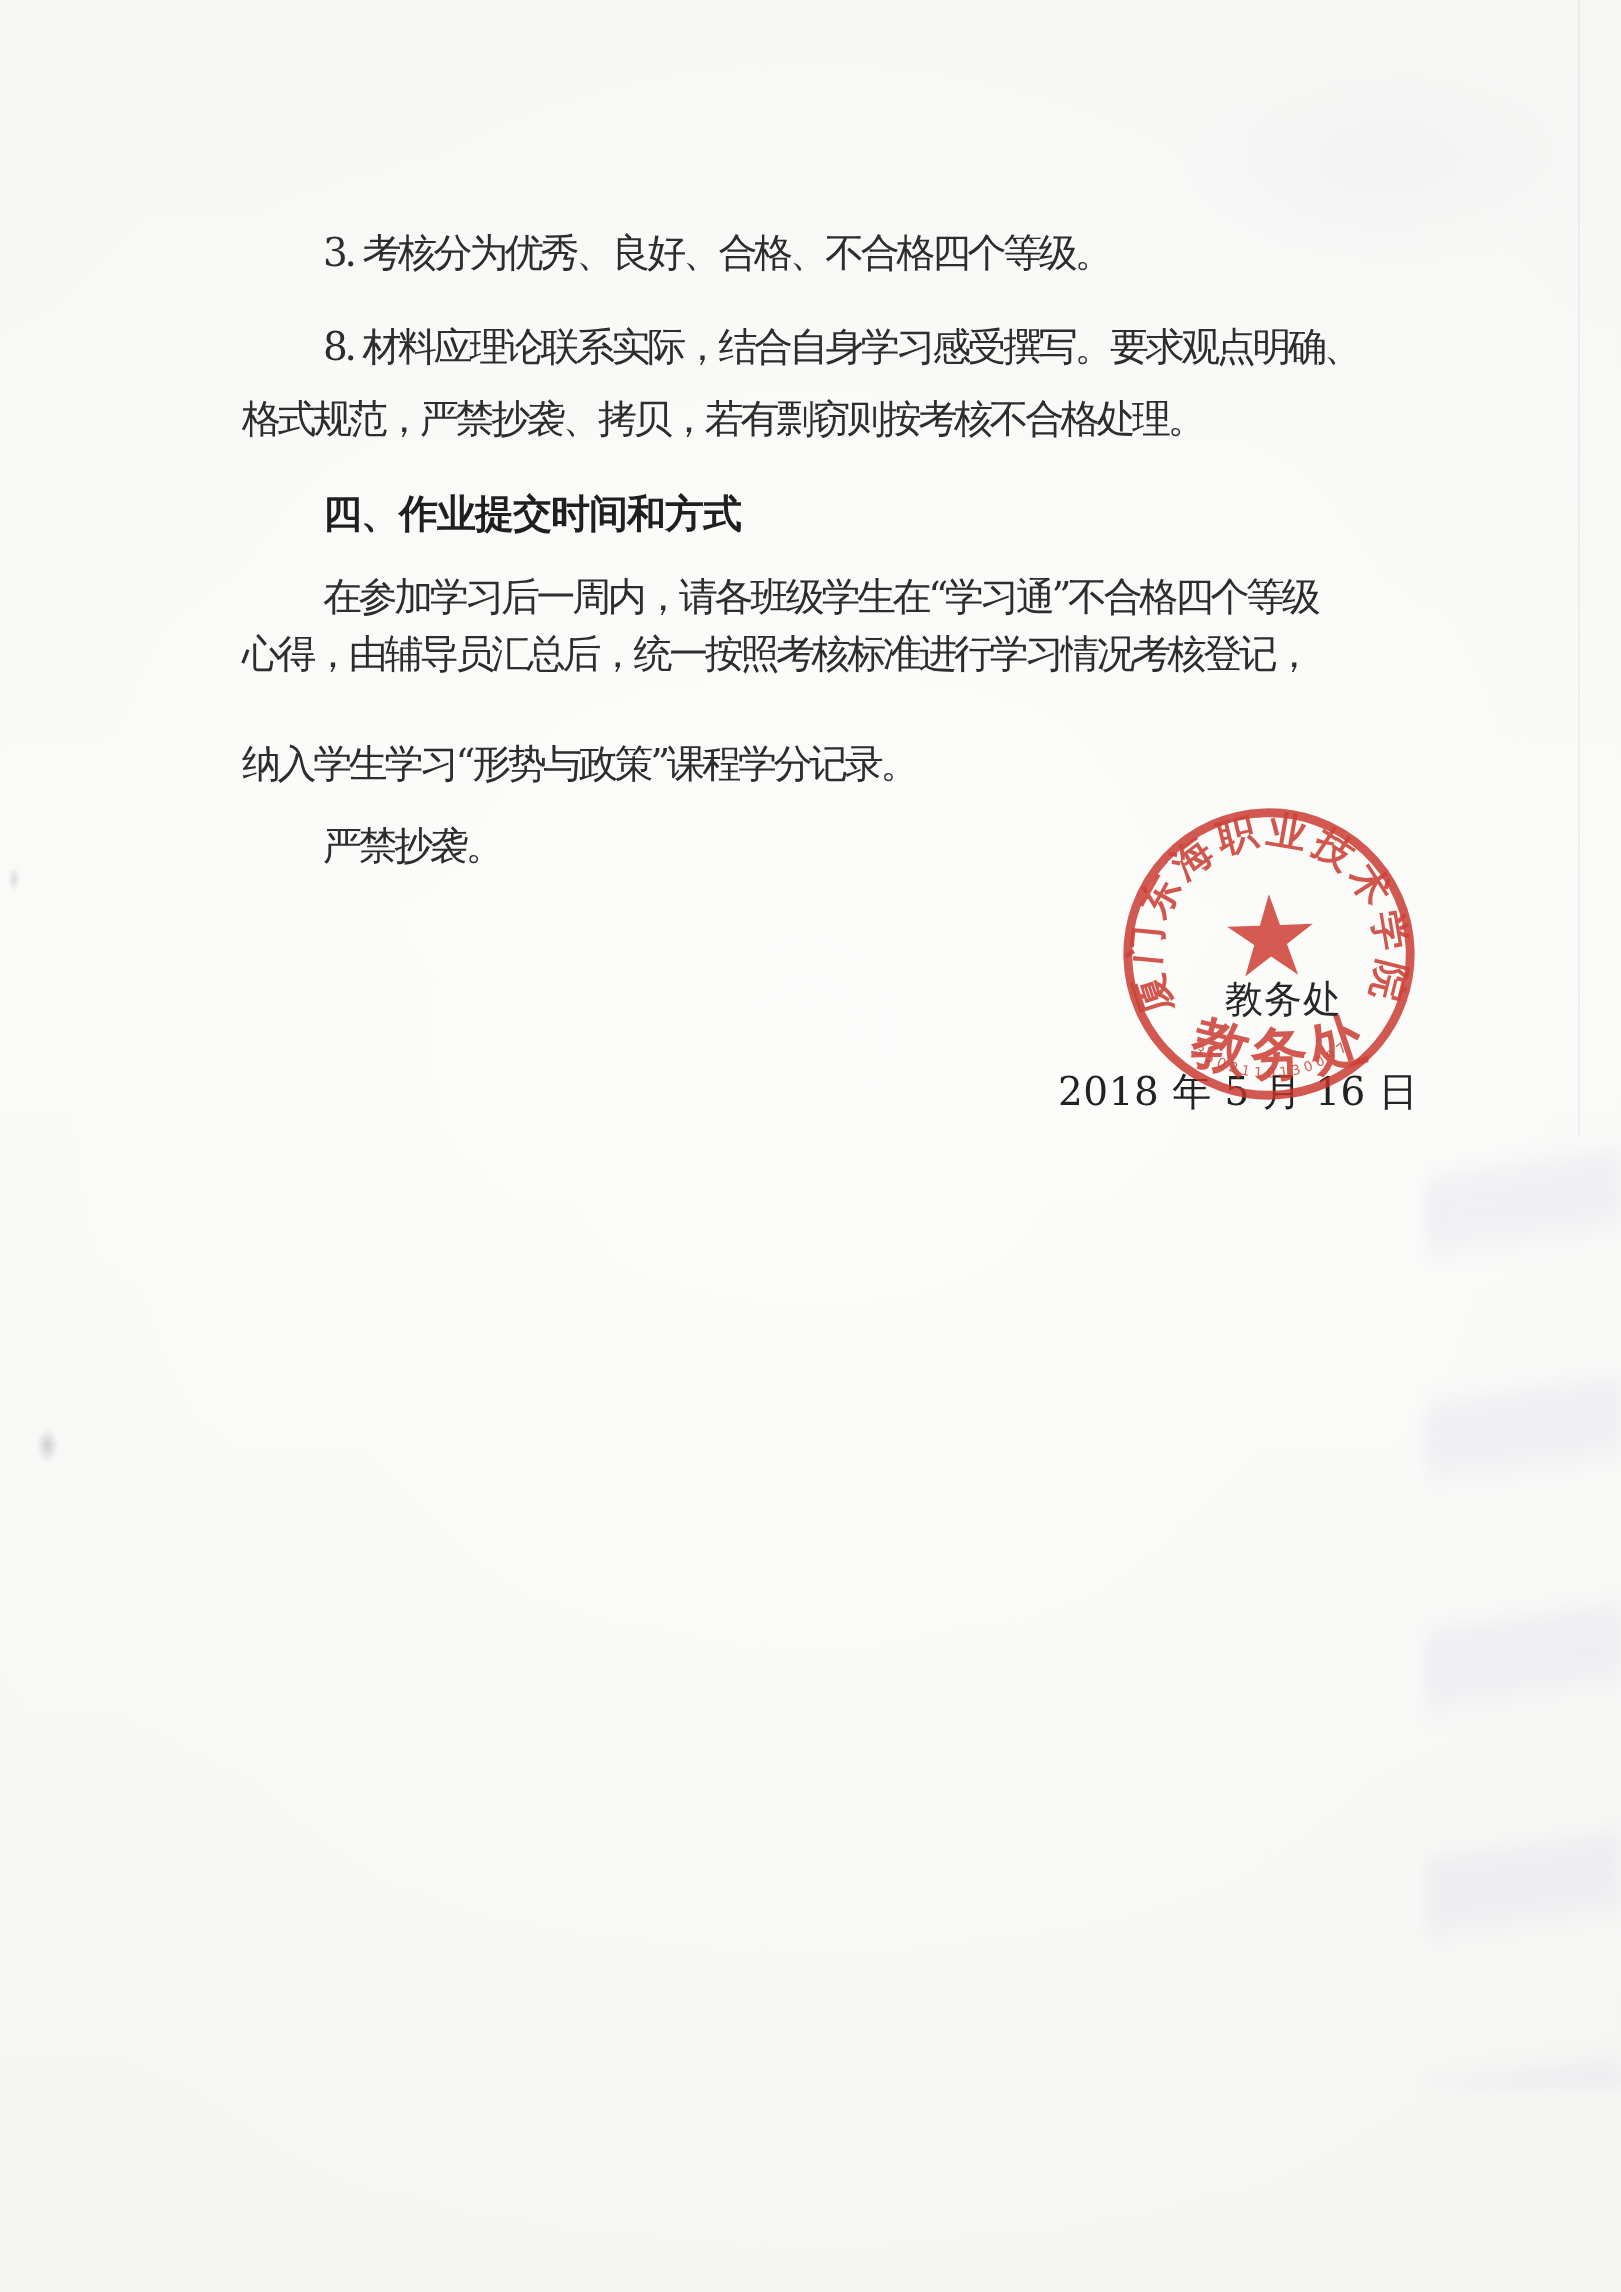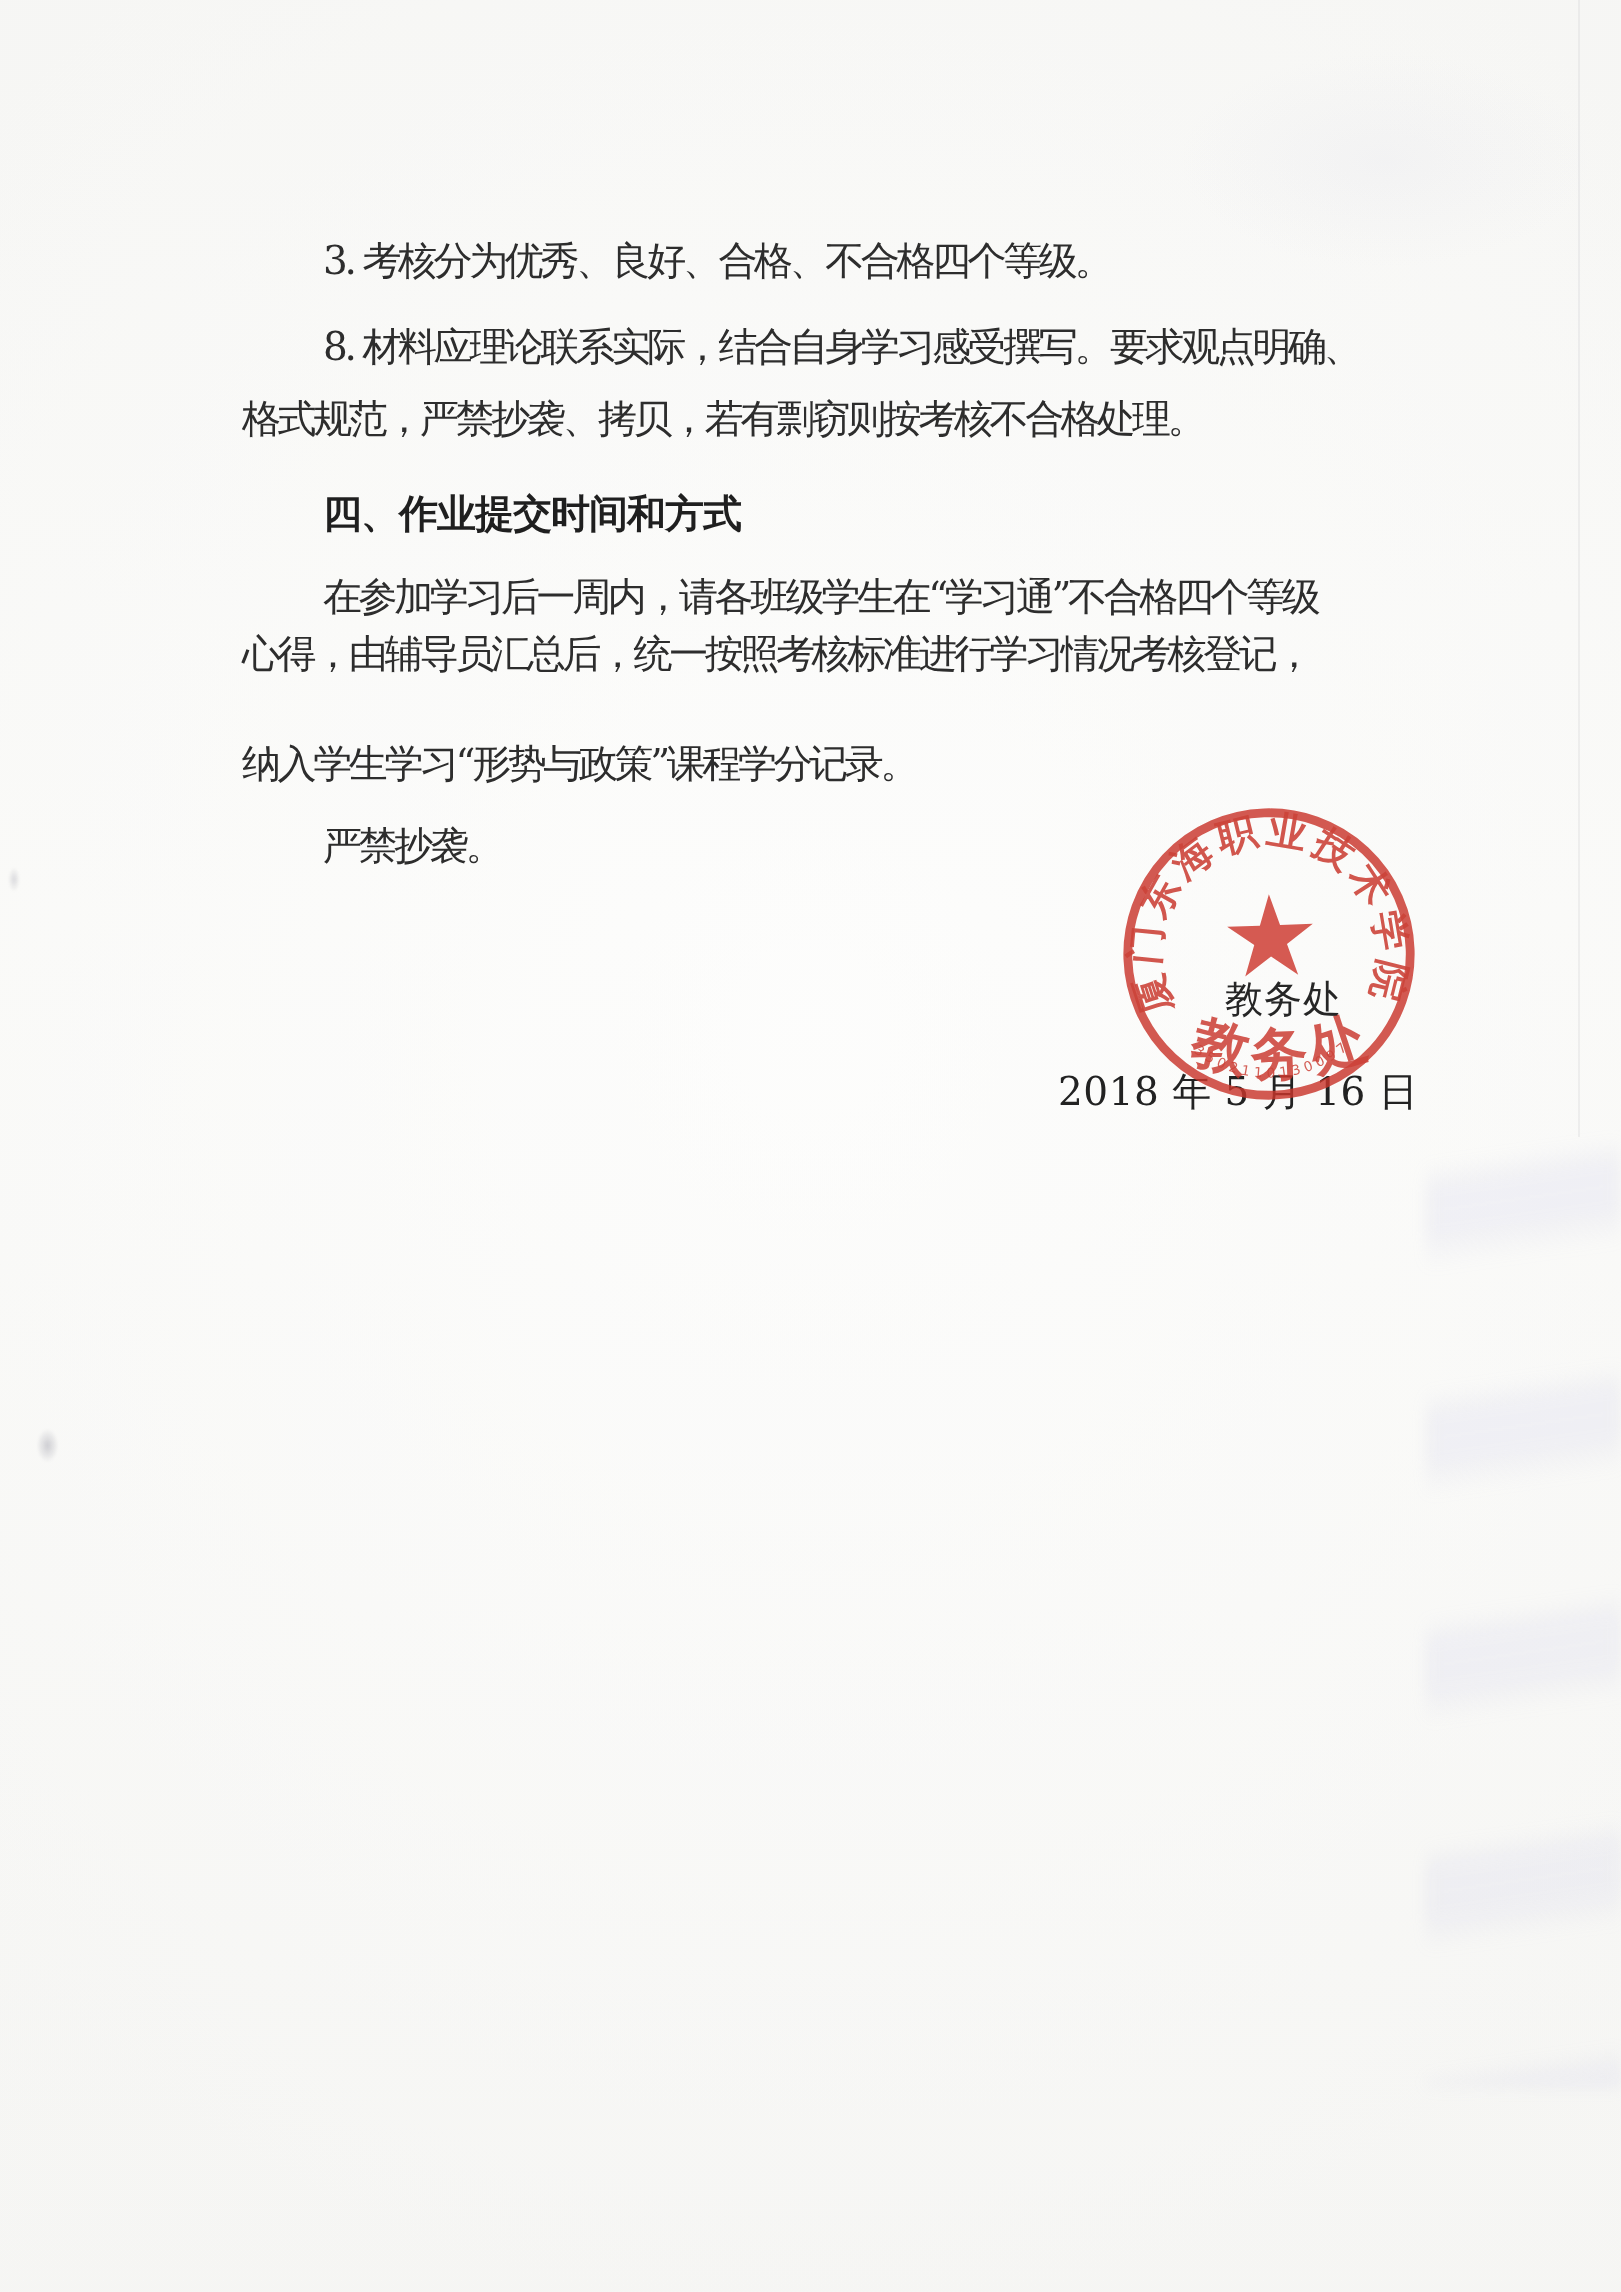--- a/index.html
+++ b/index.html
@@ -44,21 +44,21 @@
     filter:blur(1px); border-radius:50%;
   }
   
   .line {
     position:absolute; left:242px;
     font-size:39px; letter-spacing:-3.4px;
     color:#2d2d2d; white-space:nowrap;
     font-family:"DejaVu Serif", serif;
   }
   .indent { padding-left:81px; }
-  .l0 { top:234px; } .l1 { top:320px; } .l2 { top:392px; }
+  .l0 { top:226px; } .l1 { top:320px; } .l2 { top:392px; }
   .l3 { top:487px;text-align:center; } .l4 { top:570px; } .l5 { top:627px; }
   .l6 { top:737px; } .l7 { top:819px; }
   .heading {
     font-family:"DejaVu Sans", sans-serif;
     font-weight:700; letter-spacing:-1px; color:#1f1f1f;
   }
   
   .typed-dept {
     position:absolute; left:1225px; top:974px;
     font-size:38px; letter-spacing:1px; color:#262626; white-space:nowrap;

